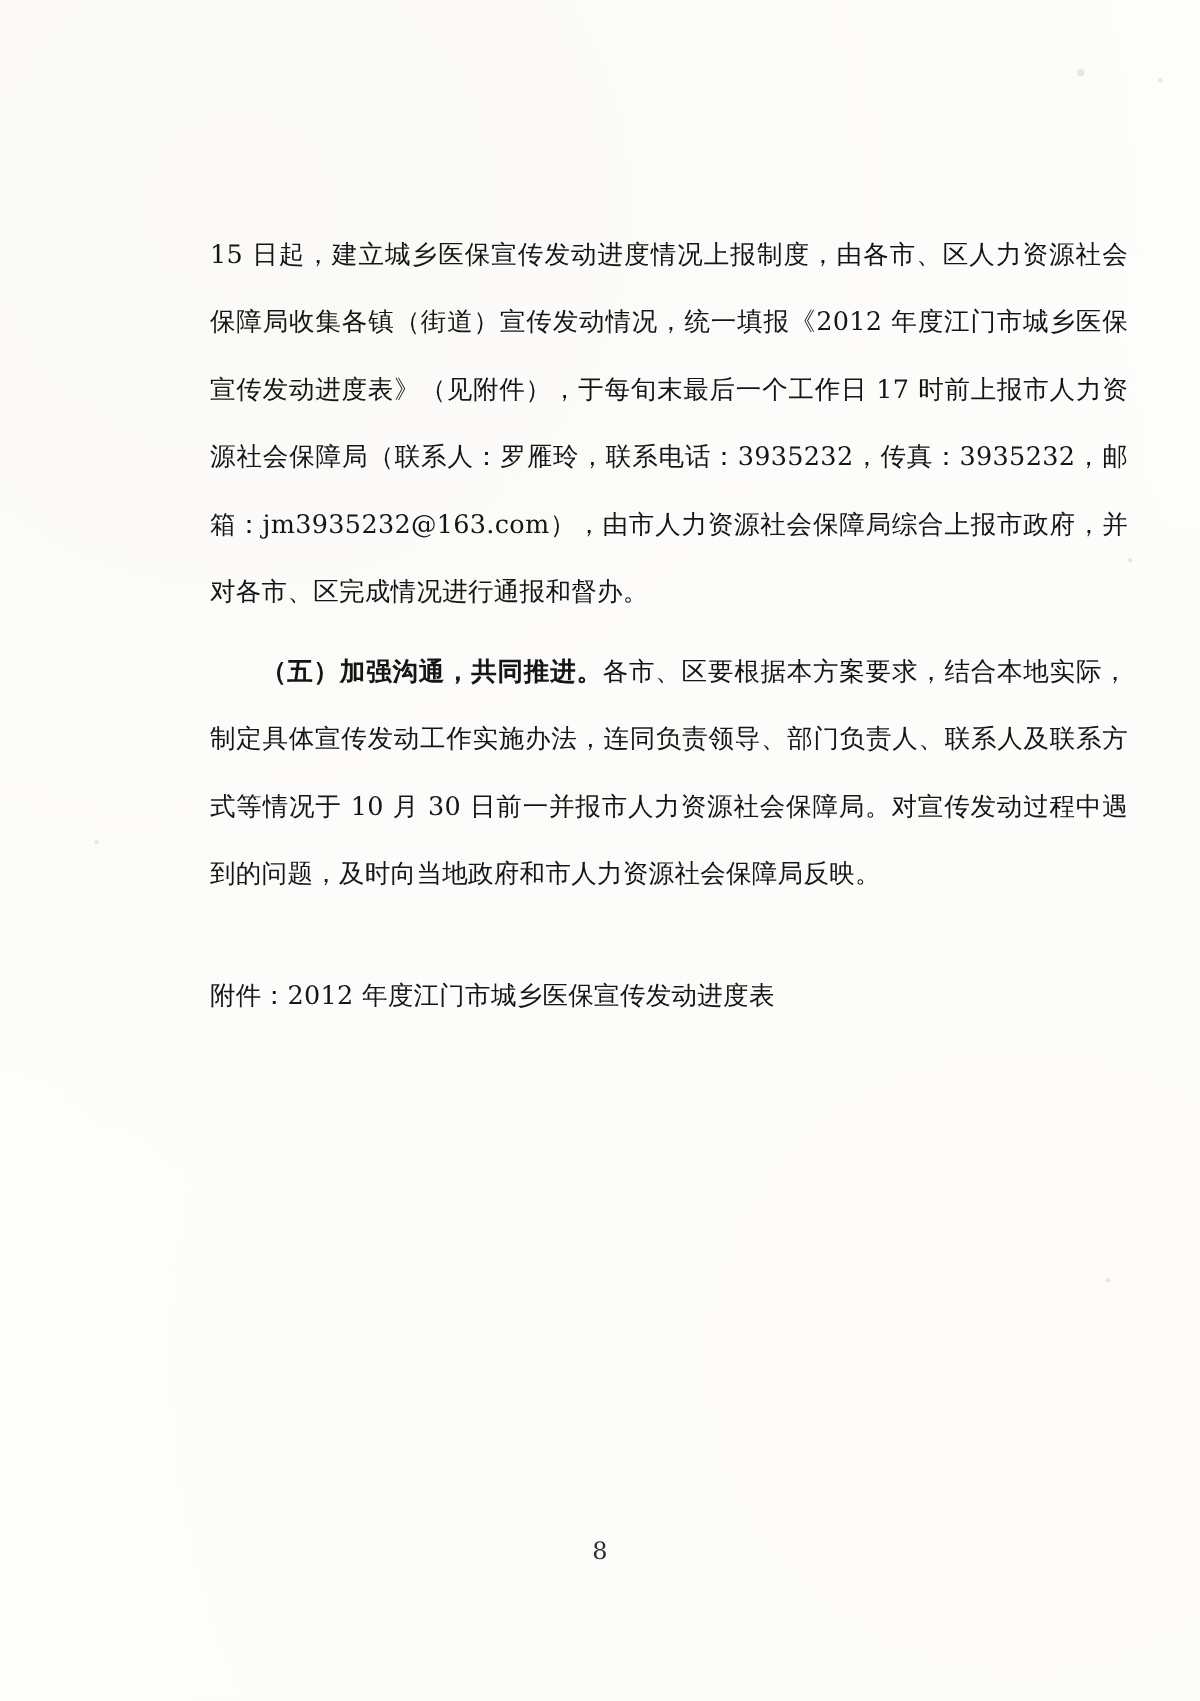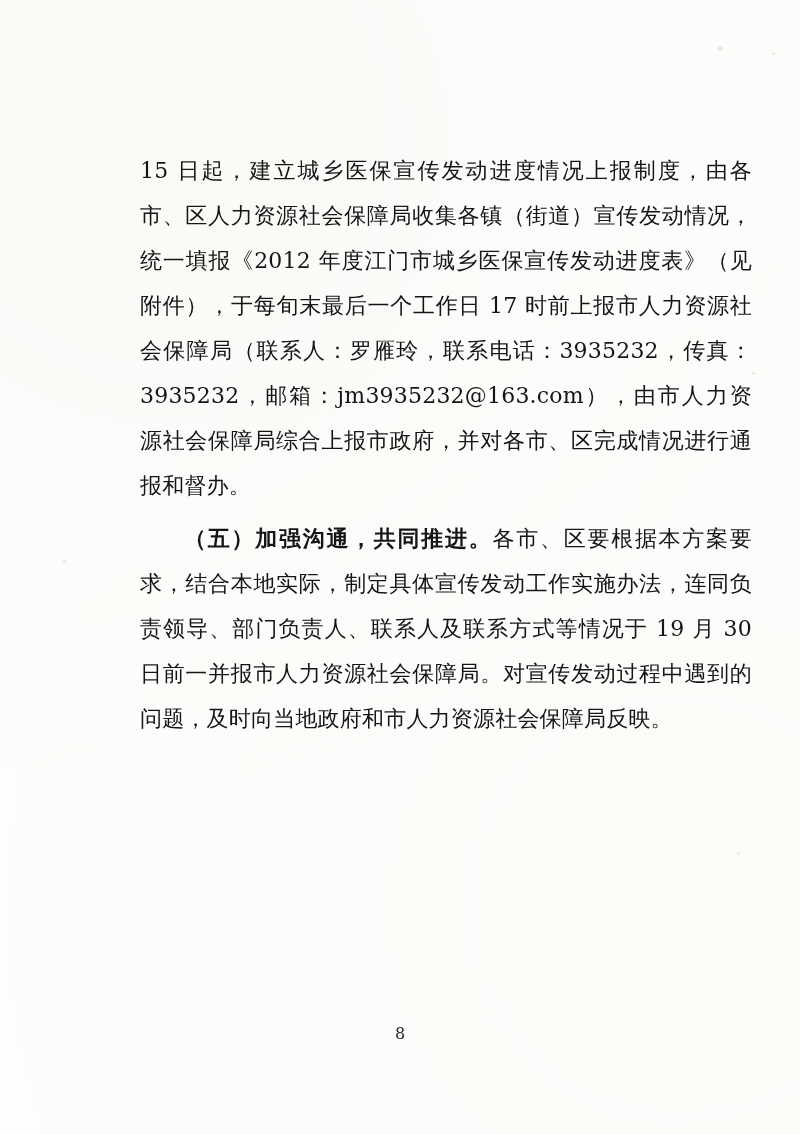--- a/index.html
+++ b/index.html
@@ -31,21 +31,21 @@
     opacity: 0.55;
   }
   .content {
     position: absolute;
     left: 140px;
     top: 148px;
     width: 612px;
   }
   p {
     margin: 0;
-    font-size: 22px;
+    font-size: 17px;
     line-height: 45px;
     letter-spacing: 0.2px;
     text-align: justify;
     text-justify: inter-ideograph;
     color: #151515;
   }
   .para-indent {
     text-indent: 2em;
   }
   .gap {
@@ -80,20 +80,21 @@
   <div class="speck" style="left:752px; top:372px; width:3px; height:3px;"></div>
   <div class="speck" style="left:63px; top:560px; width:3px; height:3px;"></div>
   <div class="speck" style="left:737px; top:852px; width:3px; height:3px;"></div>
 
   <div class="content">
 
     <p>15 日起，建立城乡医保宣传发动进度情况上报制度，由各市、区人力资源社会保障局收集各镇（街道）宣传发动情况，统一填报《2012 年度江门市城乡医保宣传发动进度表》（见附件），于每旬末最后一个工作日 17 时前上报市人力资源社会保障局（联系人：罗雁玲，联系电话：3935232，传真：3935232，邮箱：jm3935232@163.com），由市人力资源社会保障局综合上报市政府，并对各市、区完成情况进行通报和督办。</p>
 
     <div class="gap"></div>
 
-    <p class="para-indent"><span class="bold">（五）加强沟通，共同推进。</span><span>各市、区要根据本方案要求，结合本地实际，制定具体宣传发动工作实施办法，连同负责领导、部门负责人、联系人及联系方式等情况于 19 月 30 日前一并报市人力资源社会保障局。对宣传发动过程中遇到的问题，及时向当地政府和市人力资源社会保障局反映。</span></p>
+    <p class="para-indent"><span class="bold">（五）加强沟通，共同推进。</span><span>各市、区要根据本方案要求，结合本地实际，制定具体宣传发动工作实施办法，连同负责领导、部门负责人、联系人及联系方式等情况于 10 月 30 日前一并报市人力资源社会保障局。对宣传发动过程中遇到的问题，及时向当地政府和市人力资源社会保障局反映。</span></p>
 
+    <p class="attach"><span>附件：</span><span>2012 年度江门市城乡医保宣传发动进度表</span></p>
 
   </div>
 
   <div class="page-number">8</div>
 
 </div>
 
 </body></html>

